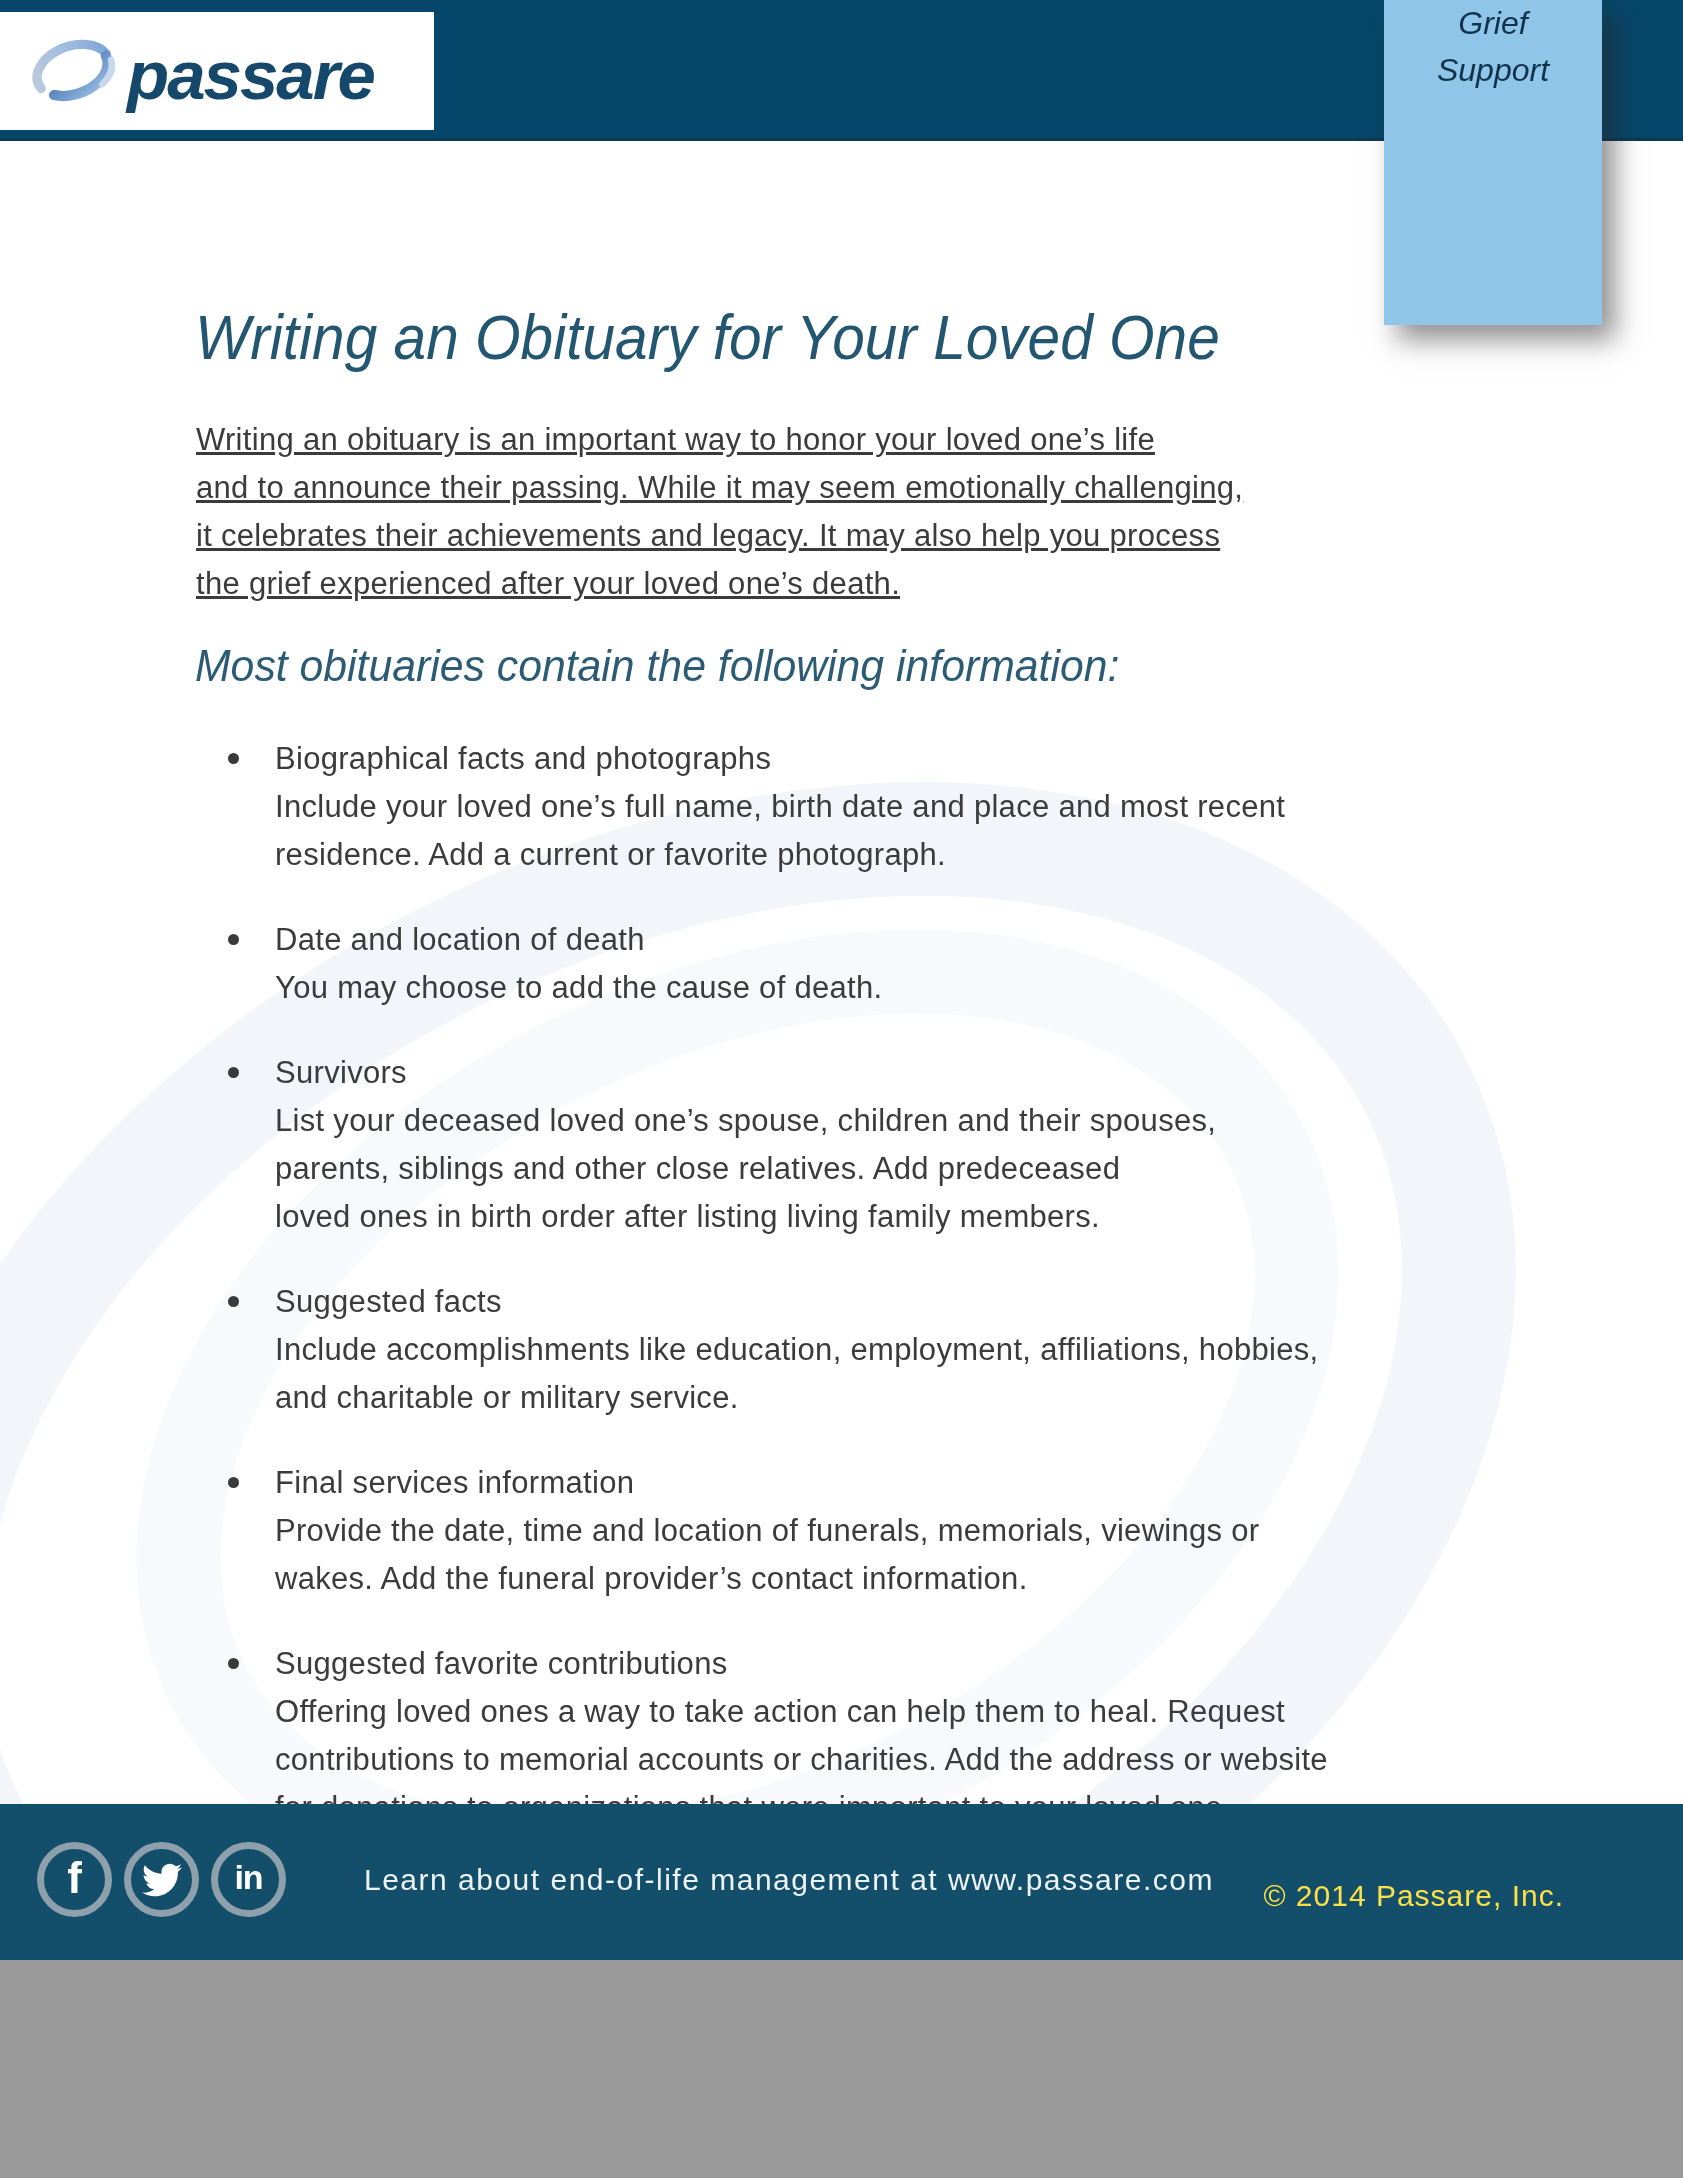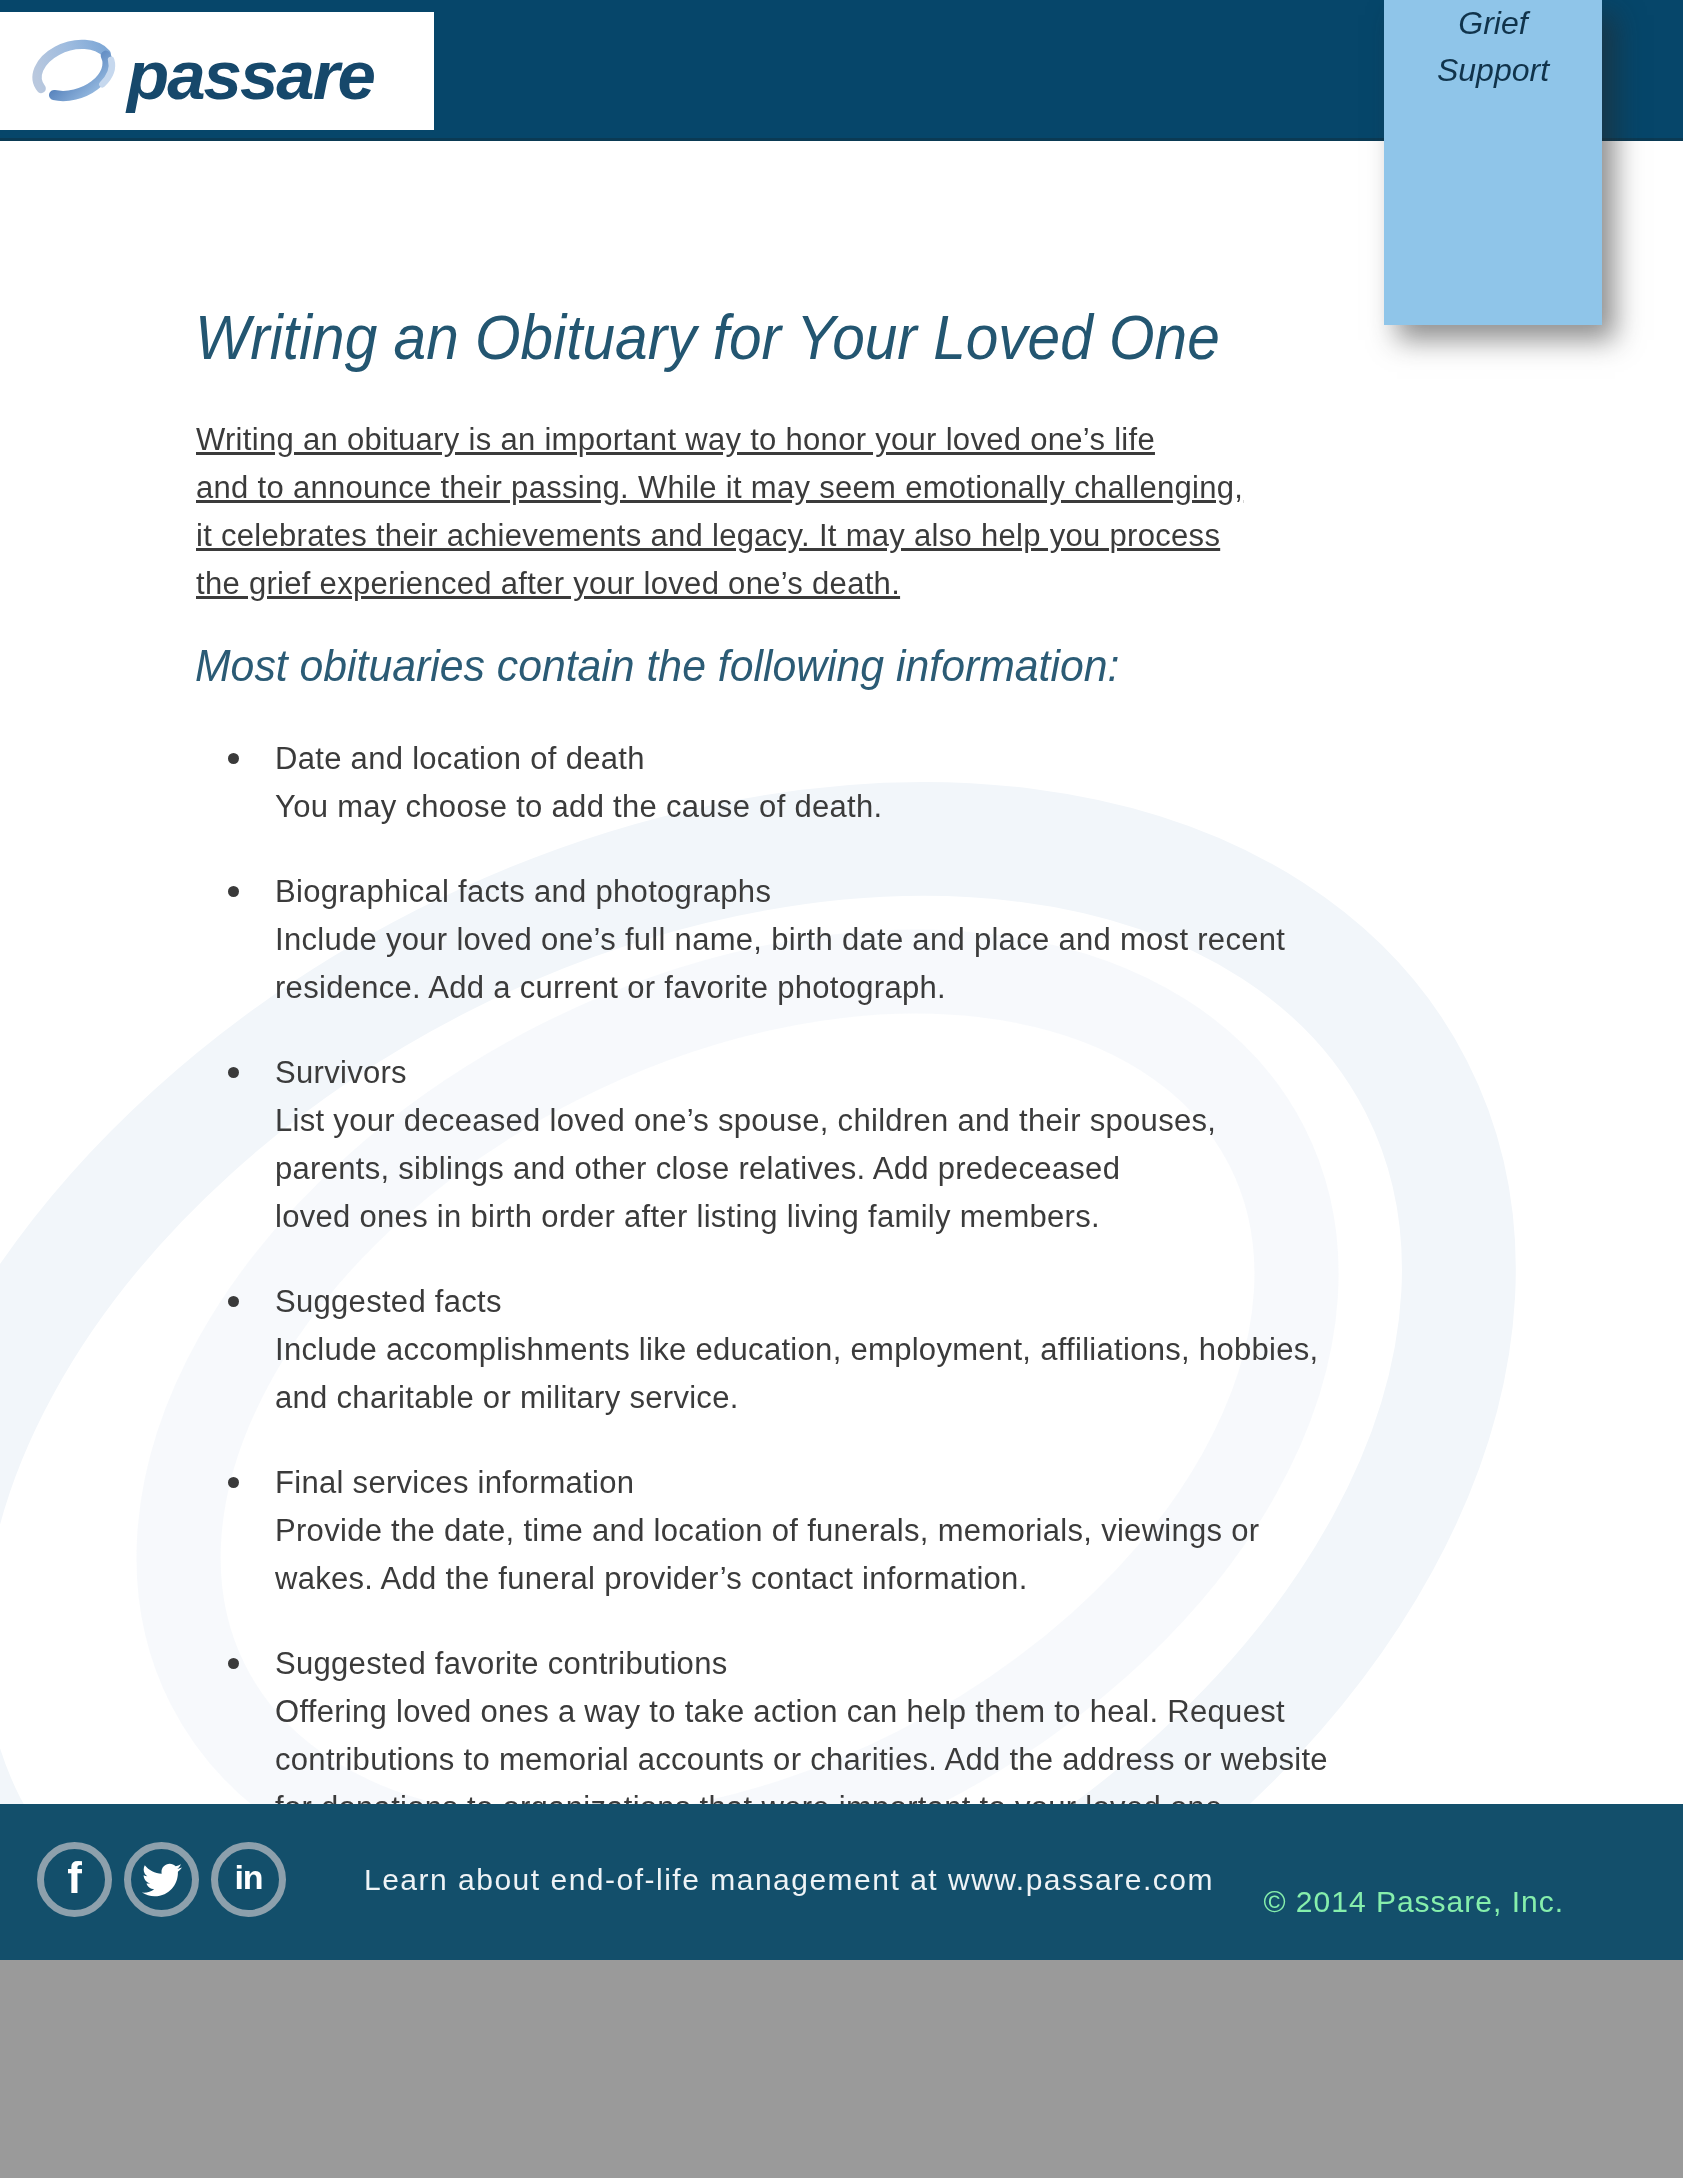--- a/index.html
+++ b/index.html
@@ -62,21 +62,21 @@
   .footer{position:absolute;left:0;bottom:0;width:1683px;height:156px;background:#134f6b;z-index:2;}
   .social{position:absolute;left:37px;top:38px;display:flex;gap:12px;}
   .icon-circle{
     width:61px;height:61px;border:7px solid #8da0ac;border-radius:50%;
     display:flex;align-items:center;justify-content:center;color:#ffffff;cursor:pointer;
   }
   .fb-glyph{font-size:44px;font-weight:bold;padding-bottom:4px;}
   .tw-svg{width:40px;height:40px;fill:#ffffff;}
   .li-glyph{font-size:34px;font-weight:bold;letter-spacing:-1px;padding-bottom:4px;}
   .footer-msg{position:absolute;left:364px;top:59px;font-size:30px;color:#eef3f6;letter-spacing:1.5px;}
-  .footer-copy{position:absolute;right:119px;top:81px;font-size:30px;color:#86efac;letter-spacing:1px;}
+  .footer-copy{position:absolute;right:119px;top:75px;font-size:30px;color:#fde047;letter-spacing:1px;}
 </style>
 </head>
 <body>
 
 <div class="page">
 
   <svg class="watermark" width="1683" height="2178" viewBox="0 0 1700 2200">
     <g fill="none" stroke="#f2f6fa">
       <ellipse cx="700" cy="1470" rx="820" ry="560" stroke-width="115" transform="rotate(-27 700 1470)"></ellipse>
       <ellipse cx="745" cy="1430" rx="600" ry="400" stroke-width="85" opacity="0.65" transform="rotate(-27 745 1430)"></ellipse>
@@ -116,27 +116,27 @@
 
   <p class="intro">Writing an obituary is an important way to honor your loved one’s life
 and to announce their passing.  While it may seem emotionally challenging,
 it celebrates their achievements and legacy.  It may also help you process
 the grief experienced after your loved one’s death.</p>
 
   <h2 class="subheading">Most obituaries contain the following information:</h2>
 
   <ul class="info-list">
     <li>
-      <div class="b-title">Date and location of death</div>
-      <div class="b-body">You may choose to add the cause of death.</div>
-    </li>
-    <li>
       <div class="b-title">Biographical facts and photographs</div>
       <div class="b-body">Include your loved one’s full name, birth date and place and most recent
 residence. Add a current or favorite photograph.</div>
+    </li>
+    <li>
+      <div class="b-title">Date and location of death</div>
+      <div class="b-body">You may choose to add the cause of death.</div>
     </li>
     <li>
       <div class="b-title">Survivors</div>
       <div class="b-body">List your deceased loved one’s spouse, children and their spouses,
 parents, siblings and other close relatives.  Add predeceased
 loved ones in birth order after listing living family members.</div>
     </li>
     <li>
       <div class="b-title">Suggested facts</div>
       <div class="b-body">Include accomplishments like education, employment, affiliations, hobbies,

